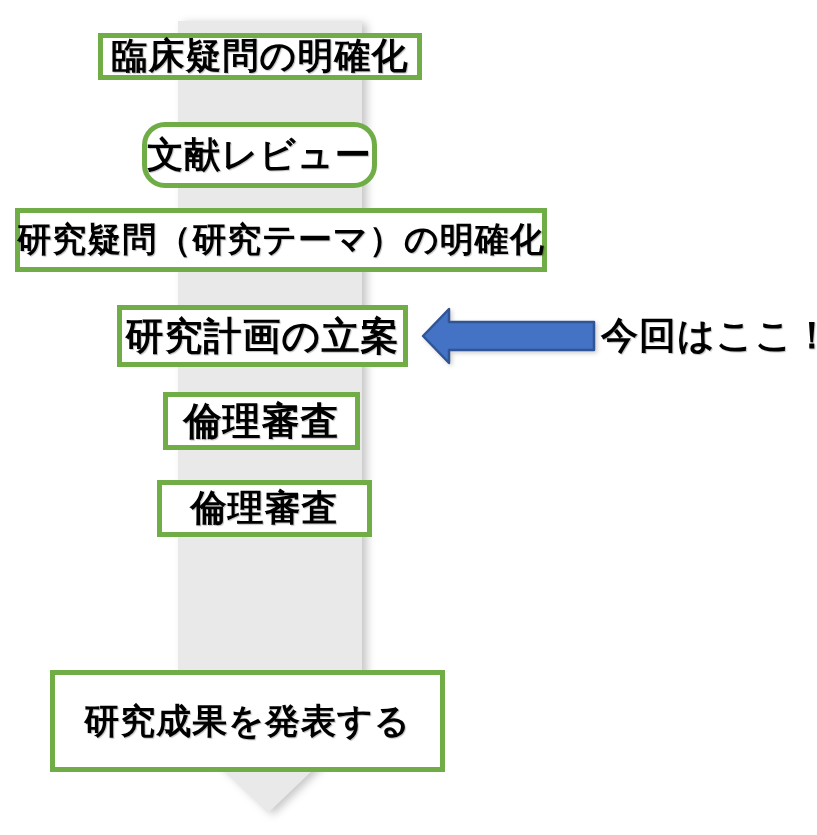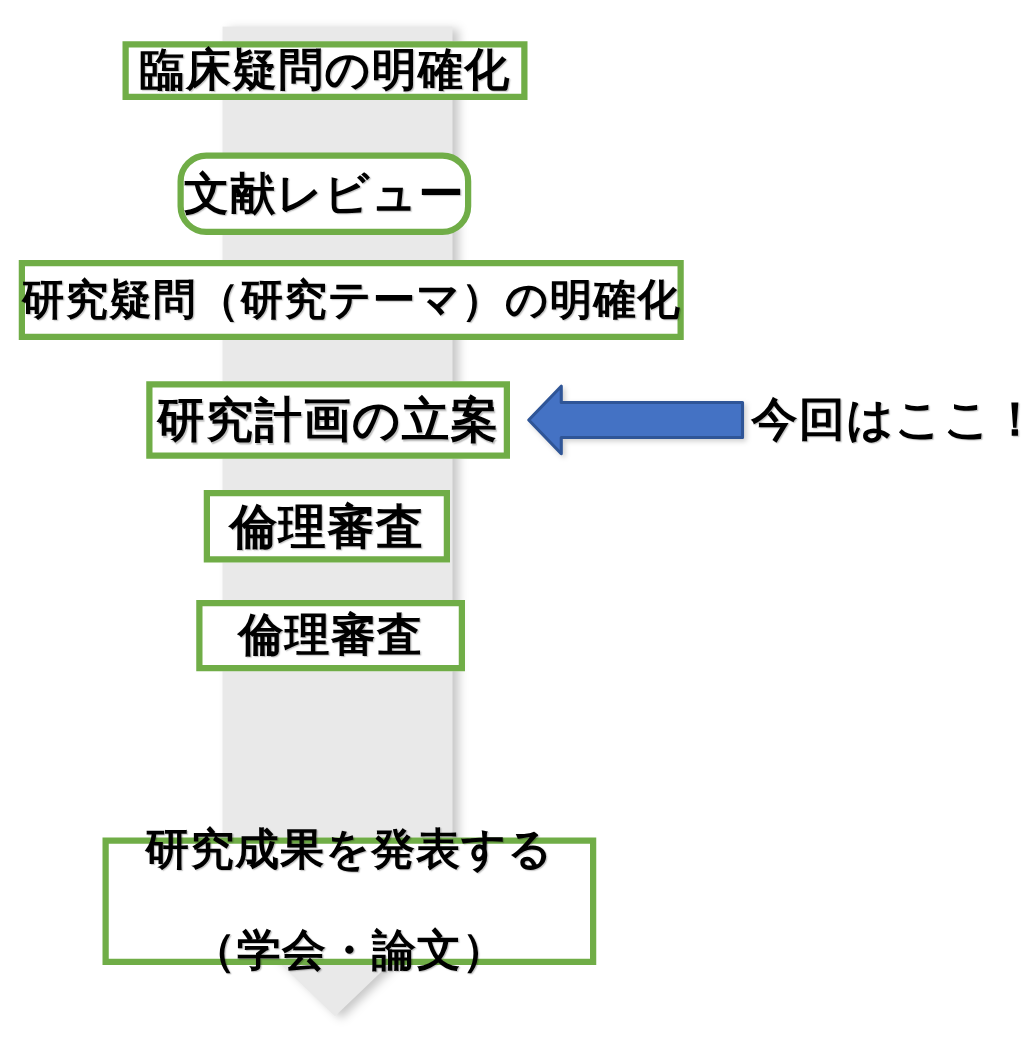--- a/index.html
+++ b/index.html
@@ -56,21 +56,21 @@
     text-shadow: 1px 1px 1px rgba(0,0,0,0.25);
     white-space: nowrap;
   }
   .s1 { left:  98px; top:  33px; width: 324px; height:  47px; font-size: 36px; }
   .s2 { left: 142px; top: 122px; width: 235px; height:  66px; font-size: 36px; border-radius: 23px; }
   .s3 { left:  15px; top: 208px; width: 532px; height:  64px; font-size: 34px; }
   .s4 { left: 117px; top: 305px; width: 291px; height:  62px; font-size: 38px; }
   .s5 { left: 163px; top: 392px; width: 197px; height:  58px; font-size: 38px; }
   .s6 { left: 157px; top: 480px; width: 215px; height:  57px; font-size: 36px; }
   .s7 { left: 140px; top: 572px; width: 252px; height:  58px; font-size: 36px; }
-  .s8 { left:  82px; top: 670px; width: 395px; height: 102px; font-size: 35px; line-height: 1.28; gap: 36px; }
+  .s8 { left:  50px; top: 670px; width: 395px; height: 102px; font-size: 35px; line-height: 1.28; gap: 36px; }
 
   
   .pointer-wrap {
     position: absolute;
     left: 421px;
     top: 307px;
     width: 176px;
     height: 58px;
     z-index: 3;
     filter: drop-shadow(2px 2px 2px rgba(0,0,0,0.18));
@@ -120,21 +120,20 @@
     <span>研究計画の立案</span>
   </div>
   <div class="step s5">
     <span>倫理審査</span>
   </div>
   <div class="step s6">
     <span>倫理審査</span>
   </div>
   <div class="step s8">
     <span>研究成果を発表する</span>
-    <span>（学会・論文）</span>
   </div>
 
   <div class="pointer-wrap">
     <svg width="176" height="58" viewBox="0 0 176 58" aria-hidden="true">
       <polygon points="2,29 28,2 28,15 173,15 173,43 28,43 28,56"></polygon>
     </svg>
   </div>
 
   <div class="annotation">今回はここ！</div>
 

